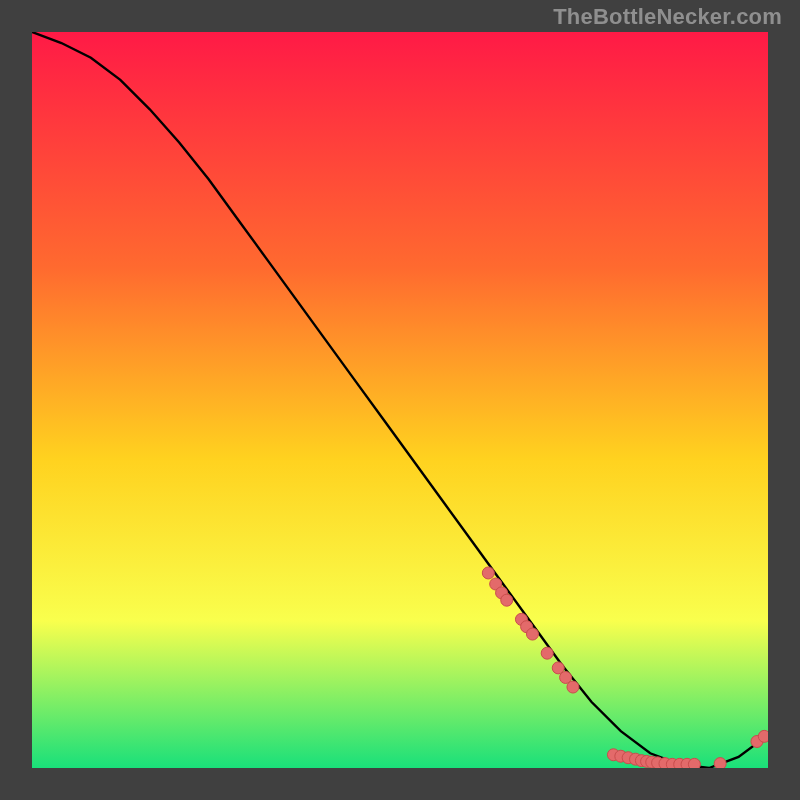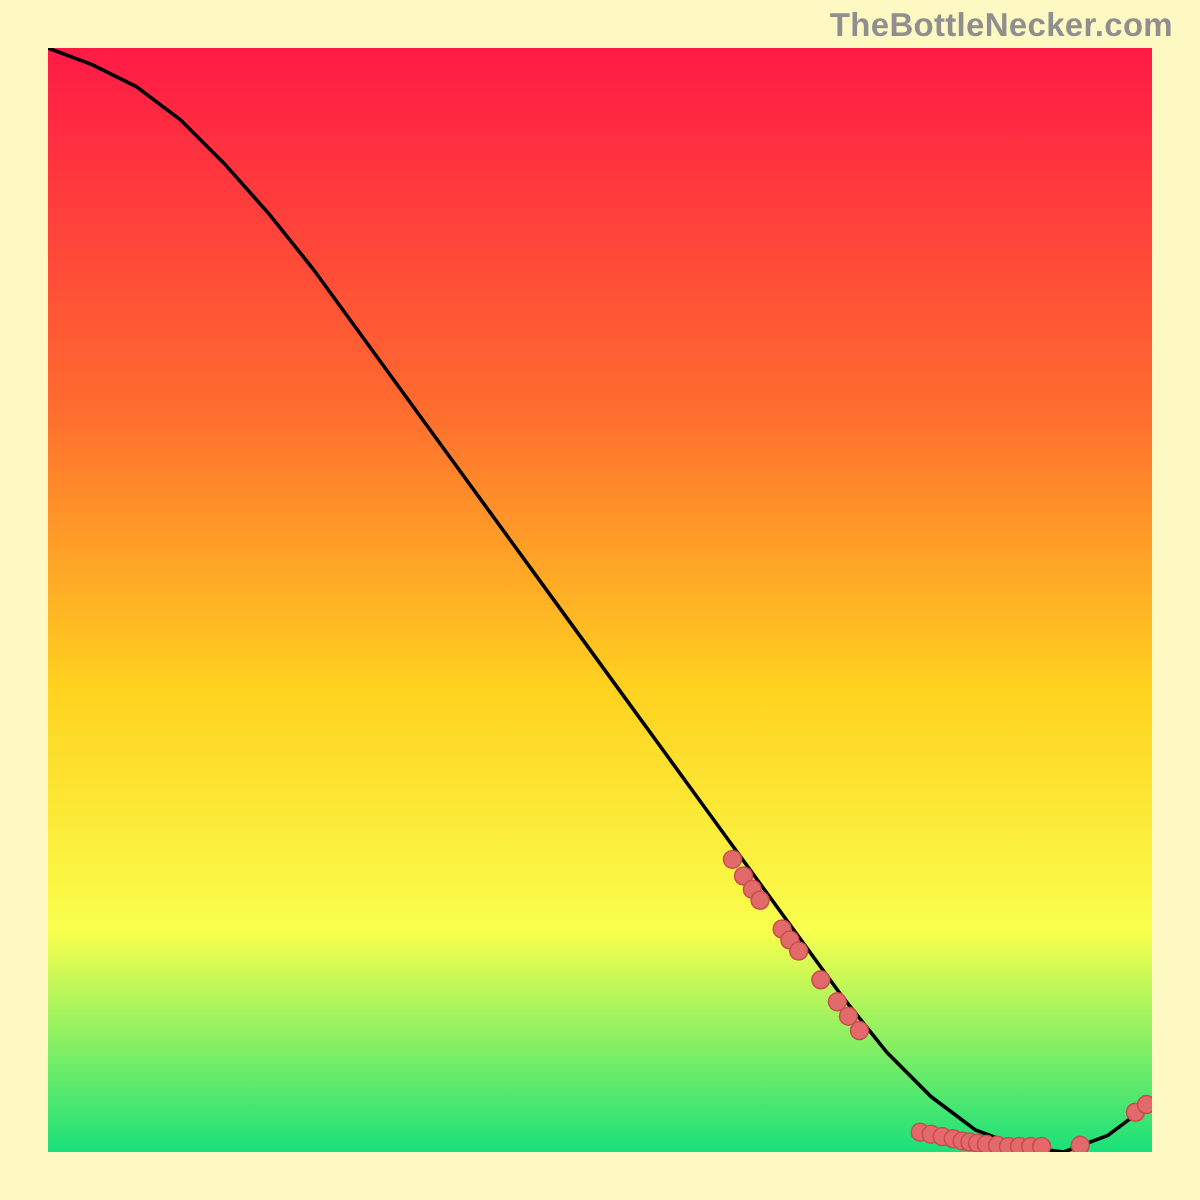--- a/index.html
+++ b/index.html
@@ -8,21 +8,21 @@
     width: 800px;
     height: 800px;
     background: #000;
     font-family: Arial, Helvetica, sans-serif;
     overflow: hidden;
   }
   .frame {
     position: relative;
     width: 800px;
     height: 800px;
-    background: #fef9c3;
+    background: #404040;
   }
   .watermark {
     position: absolute;
     top: 4px;
     right: 18px;
     color: #8f8f8f;
     font-size: 22px;
     font-weight: 600;
     letter-spacing: 0.2px;
     user-select: none;

